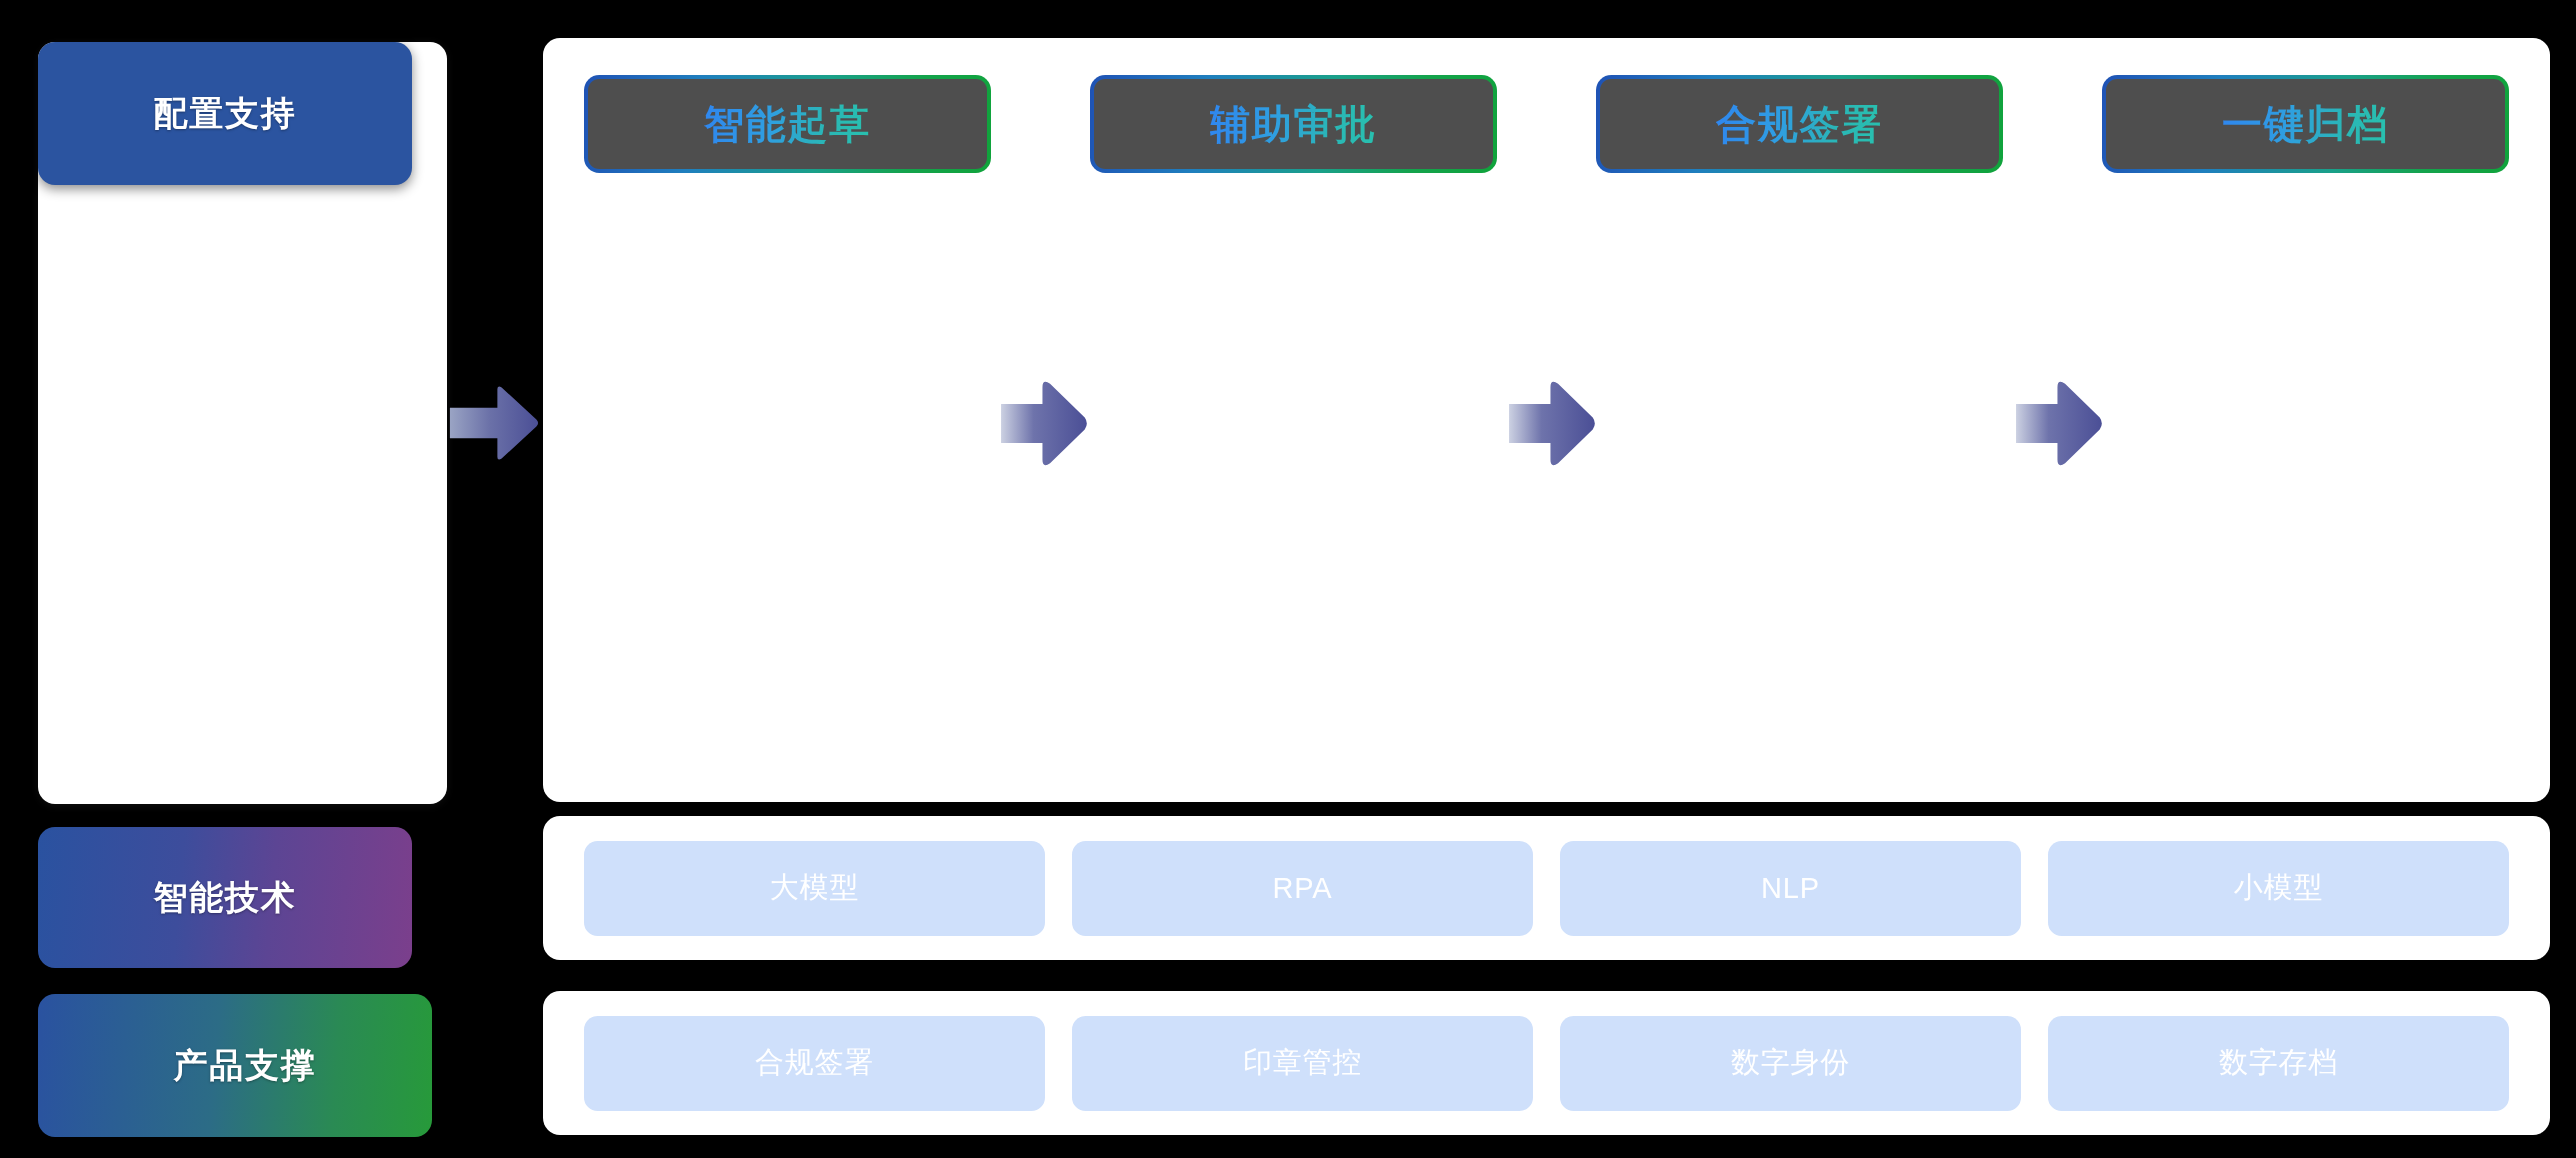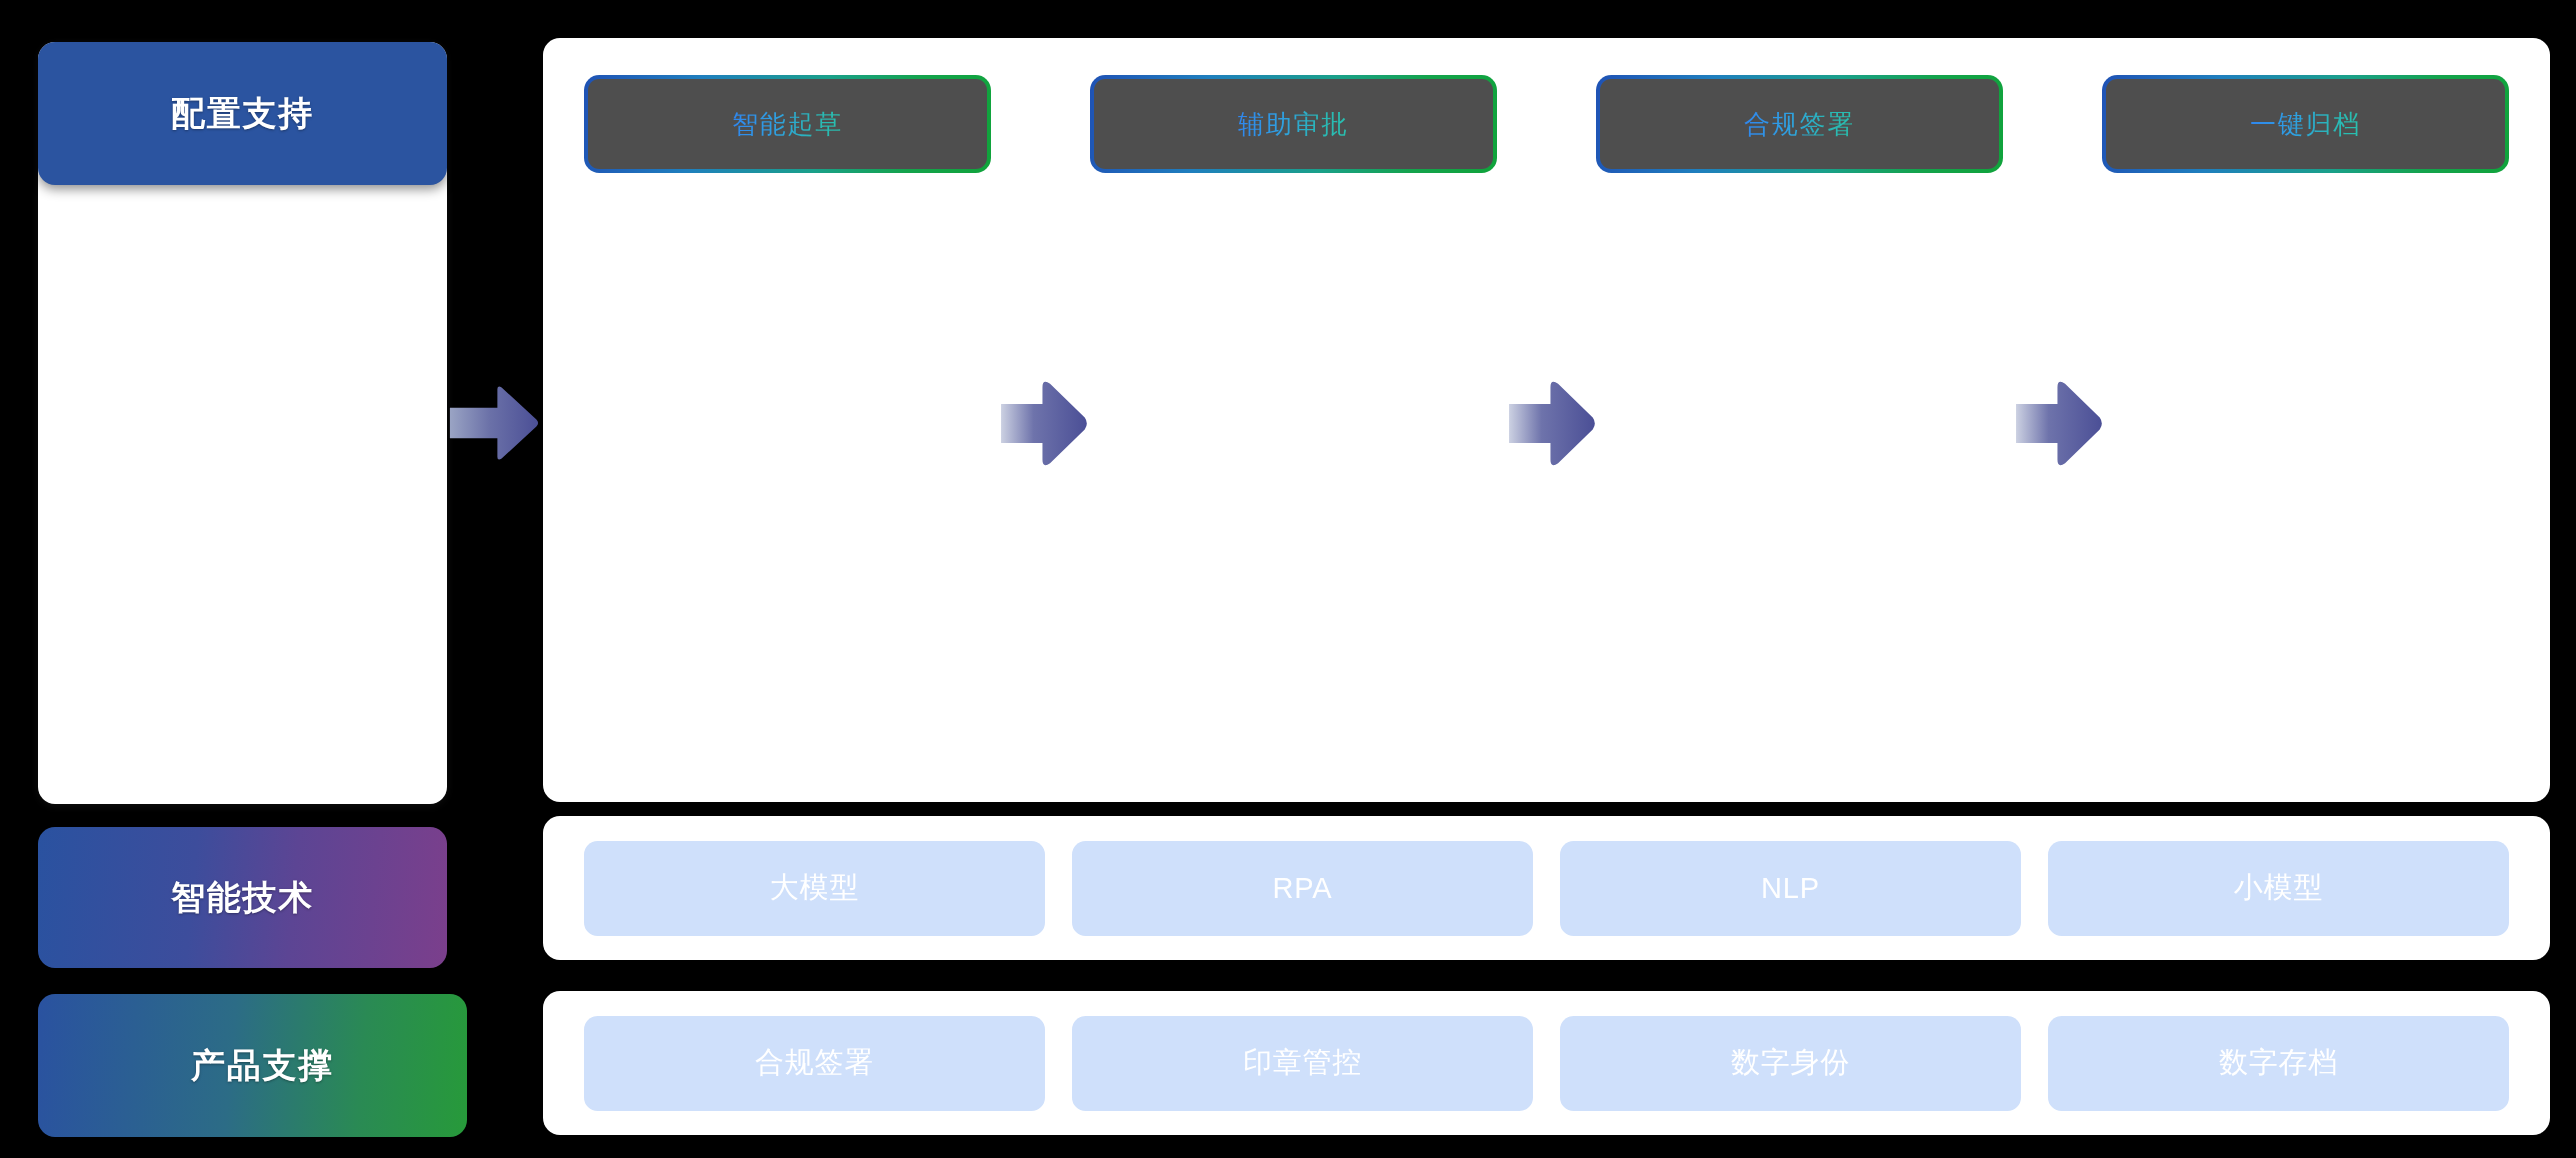--- a/index.html
+++ b/index.html
@@ -11,21 +11,21 @@
   }
   .stage{position:absolute;inset:0;}
 
   
   .sidebar-panel{
     position:absolute;left:38px;top:42px;width:409px;height:762px;
     background:#ffffff;border-radius:17px;
     box-shadow:0 1.7px 8.5px rgba(255,255,255,0.06);
   }
   .layer-card{
-    position:absolute;left:38px;width:409px;
+    position:absolute;left:38px;width:374px;
     border-radius:17px;
     display:flex;align-items:center;justify-content:center;
     color:#ffffff;font-weight:bold;font-size:34px;letter-spacing:1.7px;
     box-shadow:0 3.4px 12px rgba(0,0,0,0.45);
     text-shadow:0 0.8px 2.5px rgba(0,0,0,0.35);
   }
   .layer-card.config{
     top:42px;height:143px;
     background:#2b54a0;
   }
@@ -67,21 +67,21 @@
     position:relative;width:407px;height:98px;
     border-radius:15.3px;
     background:
       linear-gradient(#4e4e4e,#4e4e4e) padding-box,
       linear-gradient(100deg,#1f52b5 0%,#1f7fbe 28%,#1aa08a 58%,#14a34c 80%,#10a33b 100%) border-box;
     border:4.2px solid transparent;
     display:flex;align-items:center;justify-content:center;
     box-sizing:border-box;
   }
   .step-label{
-    font-size:26px;font-weight:normal;letter-spacing:1.7px;
+    font-size:40px;font-weight:bold;letter-spacing:1.7px;
     background:linear-gradient(95deg,#2f86ef 0%,#2f9fe0 40%,#2ab6b6 72%,#28c1ae 100%);
     -webkit-background-clip:text;background-clip:text;
     color:transparent;-webkit-text-fill-color:transparent;
     white-space:nowrap;
   }
 
   
   .flow-arrow{position:absolute;width:88px;height:93px;top:377px;}
   .flow-arrow.a1{left:1001px;}
   .flow-arrow.a2{left:1509px;}

